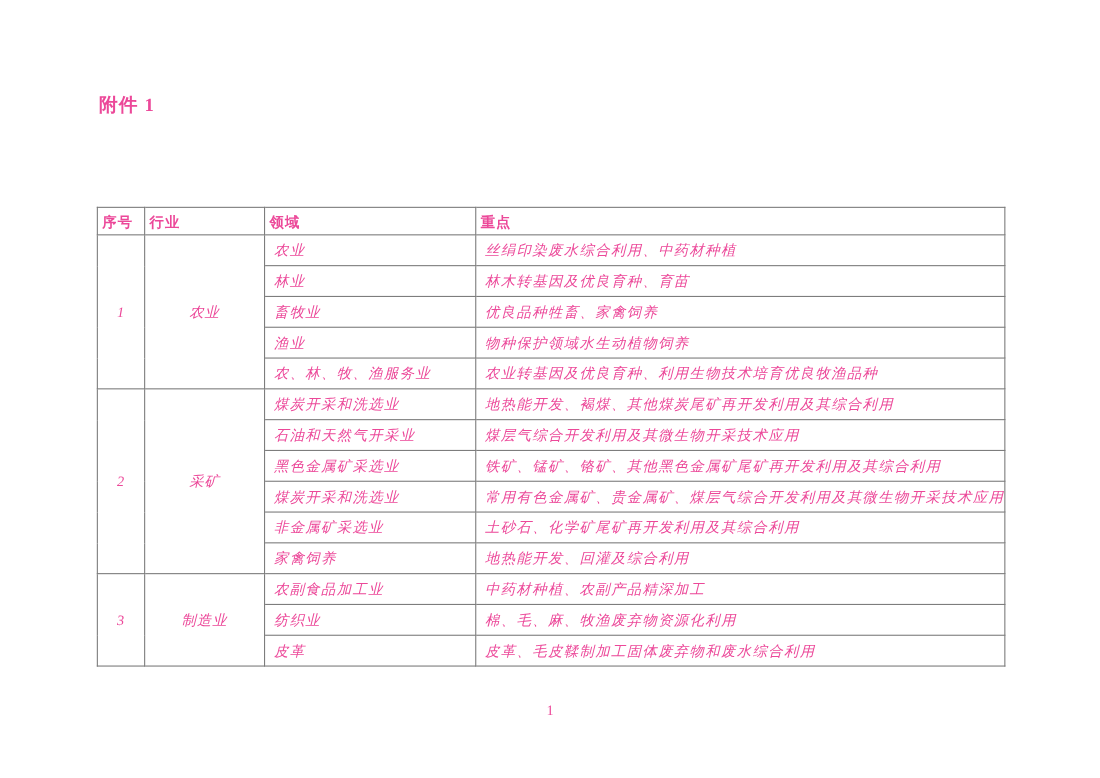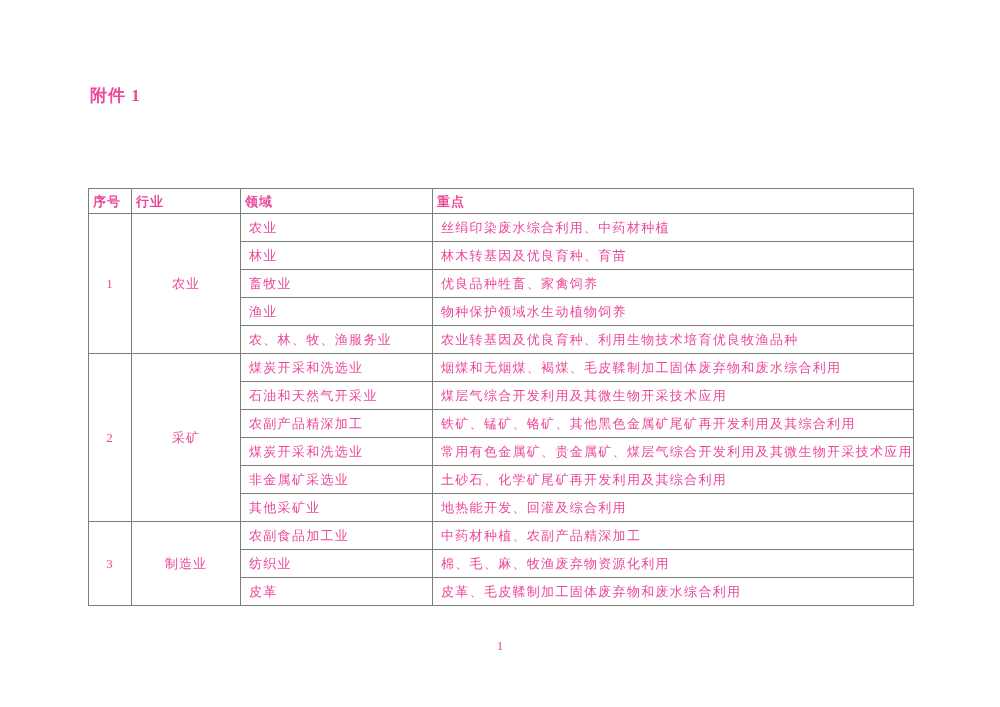--- a/index.html
+++ b/index.html
@@ -55,21 +55,21 @@
     white-space: nowrap;
   }
   table.main th {
     height: 24px;
     font-weight: bold;
     text-align: left;
     letter-spacing: 1px;
     padding: 0 4px;
     margin-left: 25px;
   }
-  table.main td { height: 27px; }
+  table.main td { height: 27px; font-style: italic; }
   td.no-cell, td.industry-cell {
     text-align: center;
     letter-spacing: 1px;
     padding: 0 2px;
   }
   td.field-cell, td.focus-cell {
     text-align: left;
     letter-spacing: 1.3px;
     padding: 0 8px;
   }
@@ -127,40 +127,40 @@
       </tr>
       <tr>
         <td class="field-cell">农、林、牧、渔服务业</td>
         <td class="focus-cell">农业转基因及优良育种、利用生物技术培育优良牧渔品种</td>
       </tr>
 
       <tr>
         <td class="no-cell" rowspan="6">2</td>
         <td class="industry-cell" rowspan="6">采矿</td>
         <td class="field-cell">煤炭开采和洗选业</td>
-        <td class="focus-cell">烟煤和无烟煤、褐煤、毛皮鞣制加工固体废弃物和废水综合利用</td>
+        <td class="focus-cell">地热能开发、褐煤、其他煤炭尾矿再开发利用及其综合利用</td>
       </tr>
       <tr>
         <td class="field-cell">石油和天然气开采业</td>
         <td class="focus-cell">煤层气综合开发利用及其微生物开采技术应用</td>
       </tr>
       <tr>
-        <td class="field-cell">农副产品精深加工</td>
+        <td class="field-cell">黑色金属矿采选业</td>
         <td class="focus-cell">铁矿、锰矿、铬矿、其他黑色金属矿尾矿再开发利用及其综合利用</td>
       </tr>
       <tr>
         <td class="field-cell">煤炭开采和洗选业</td>
         <td class="focus-cell">常用有色金属矿、贵金属矿、煤层气综合开发利用及其微生物开采技术应用</td>
       </tr>
       <tr>
         <td class="field-cell">非金属矿采选业</td>
         <td class="focus-cell">土砂石、化学矿尾矿再开发利用及其综合利用</td>
       </tr>
       <tr>
-        <td class="field-cell">其他采矿业</td>
+        <td class="field-cell">家禽饲养</td>
         <td class="focus-cell">地热能开发、回灌及综合利用</td>
       </tr>
 
       <tr>
         <td class="no-cell" rowspan="3">3</td>
         <td class="industry-cell" rowspan="3">制造业</td>
         <td class="field-cell">农副食品加工业</td>
         <td class="focus-cell">中药材种植、农副产品精深加工</td>
       </tr>
       <tr>

